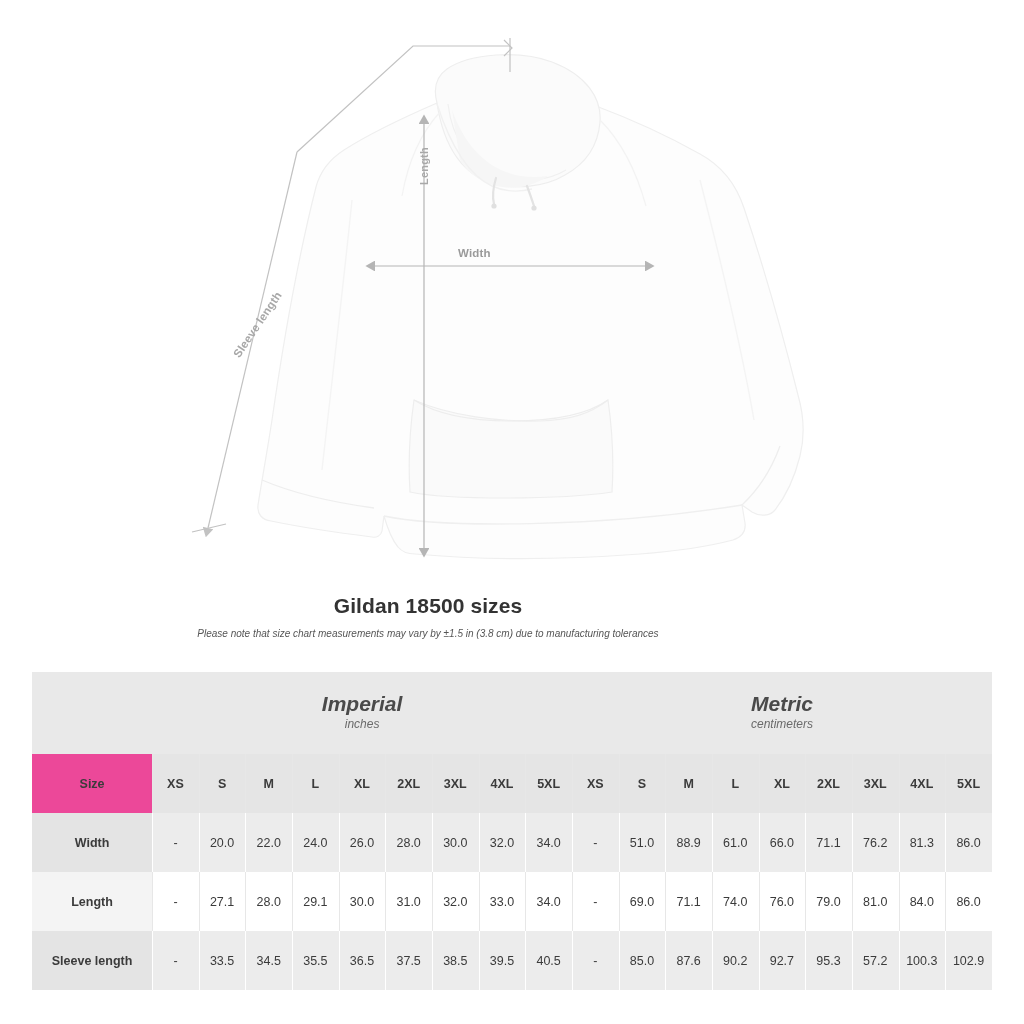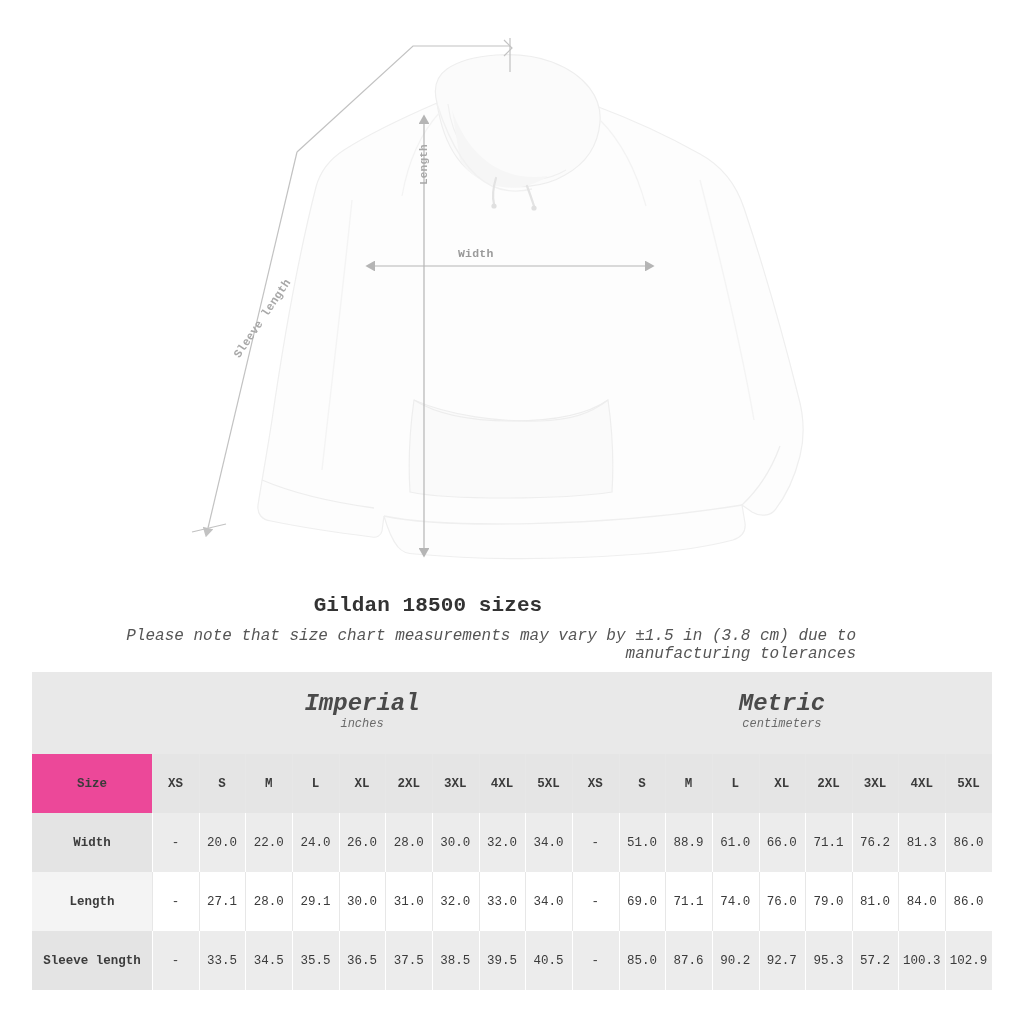--- a/index.html
+++ b/index.html
@@ -12,21 +12,20 @@
     height: 1024px;
     font-family: "Liberation Sans", sans-serif;
     color: #3d3d3d;
     overflow: hidden;
   }
 
   .page {
     position: relative;
     width: 856px;
     height: 1024px;
-    font-family: Liberation Mono, monospace;
   }
 
   
   .illustration {
     position: relative;
     width: 1024px;
     height: 580px;
   }
   .hoodie-svg {
     position: absolute;
@@ -66,22 +65,22 @@
   
   .chart-title {
     text-align: center;
     font-size: 21px;
     font-weight: bold;
     color: #333333;
     margin: 14px 0 0 0;
     letter-spacing: .1px;
   }
   .chart-note {
-    text-align: right;
-    font-size: 16px;
+    text-align: center;
+    font-size: 10px;
     font-style: italic;
     color: #555555;
     margin: 10px 0 0 0;
   }
 
   
   .table-wrap {
     position: absolute;
     left: 32px;
     top: 672px;
@@ -100,21 +99,21 @@
     color: #3b3b3b;
     padding: 0;
     height: 59px;
     vertical-align: middle;
   }
   .unit-head {
     background: #e9e9e9;
     height: 82px !important;
   }
   .unit-head .unit-name {
-    font-size: 24px;
+    font-size: 21px;
     font-style: italic;
     font-weight: bold;
     color: #4a4a4a;
     line-height: 22px;
   }
   .unit-head .unit-sub {
     font-size: 12px;
     font-style: italic;
     color: #6a6a6a;
     line-height: 18px;

